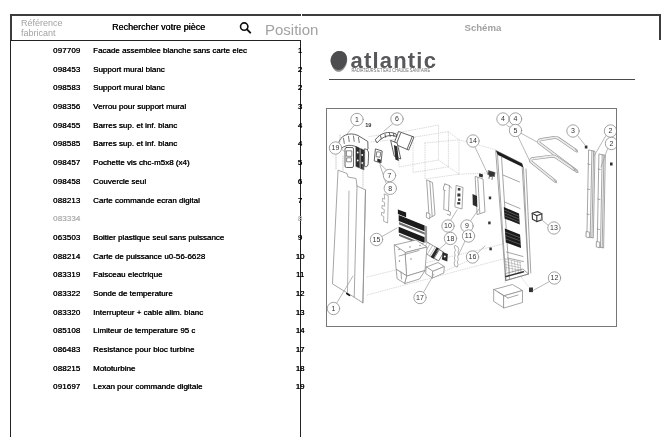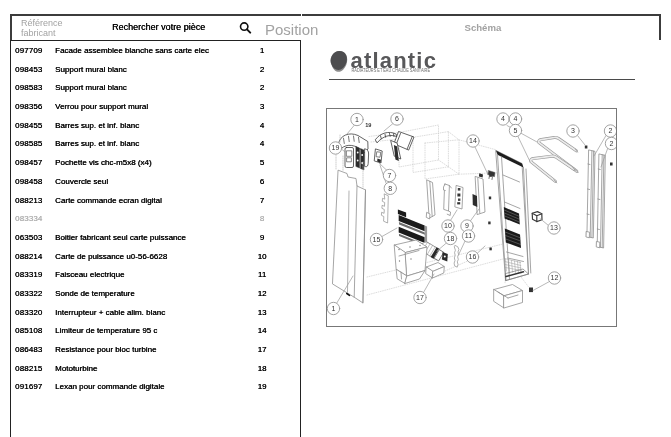--- a/index.html
+++ b/index.html
@@ -26,21 +26,21 @@
 <svg class="abs" style="left:239px;top:22px" width="14" height="12" viewBox="0 0 14 12">
 <circle cx="5.2" cy="4.6" r="3.7" fill="none" stroke="#111" stroke-width="1.6"></circle>
 <line x1="8" y1="7.4" x2="11.2" y2="10.6" stroke="#111" stroke-width="2" stroke-linecap="round"></line>
 </svg>
 
 <div class="abs" style="left:265px;top:21px;color:#a2a2a2;font-size:15px;">Position</div>
 
 <div class="abs" style="left:464.5px;top:21.5px;color:#a2a2a2;font-size:9.6px;font-weight:bold;">Schéma</div>
 
 <div class="abs" style="left:10px;top:40px;width:289px;height:397px;border:1.5px solid #222;border-bottom:none;">
-<div style="padding-top:1px;">
+<div style="padding-top:1px;margin-left:38px;">
 
 <div class="row">
         <span class="r1">097709</span>
         <span class="r2">Facade assemblee blanche sans carte elec</span>
         <span class="r3">1</span>
       </div>
 
 <div class="row">
         <span class="r1">098453</span>
         <span class="r2">Support mural blanc</span>
@@ -89,21 +89,21 @@
         <span class="r3">7</span>
       </div>
 
 <div class="row" style="color:#b2b2b2;text-shadow:0.35px 0 0 #b2b2b2;">
         <span class="r1">083334</span>
         <span class="r3">8</span>
       </div>
 
 <div class="row">
         <span class="r1">063503</span>
-        <span class="r2">Boitier fabricant seul carte puissance</span>
+        <span class="r2">Boitier plastique seul sans puissance</span>
         <span class="r3">9</span>
       </div>
 
 <div class="row">
         <span class="r1">088214</span>
         <span class="r2">Carte de puissance u0-56-6628</span>
         <span class="r3">10</span>
       </div>
 
 <div class="row">

